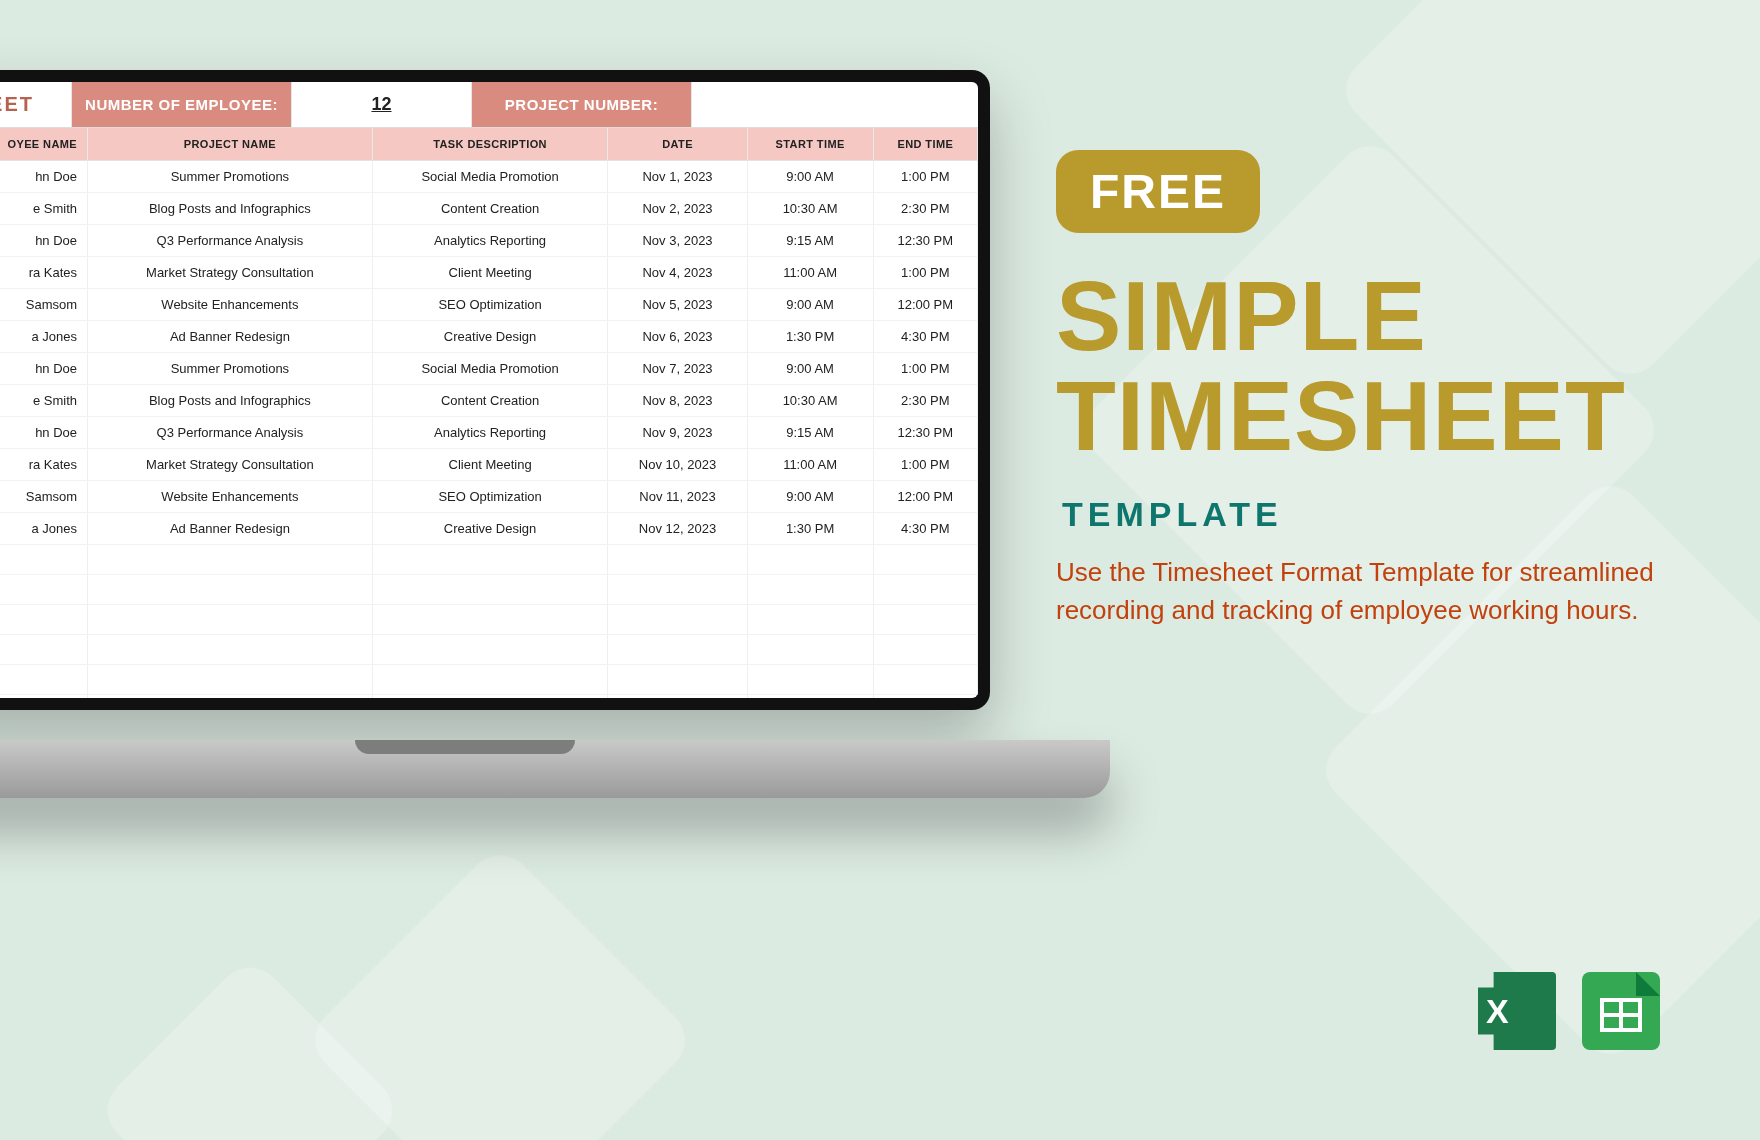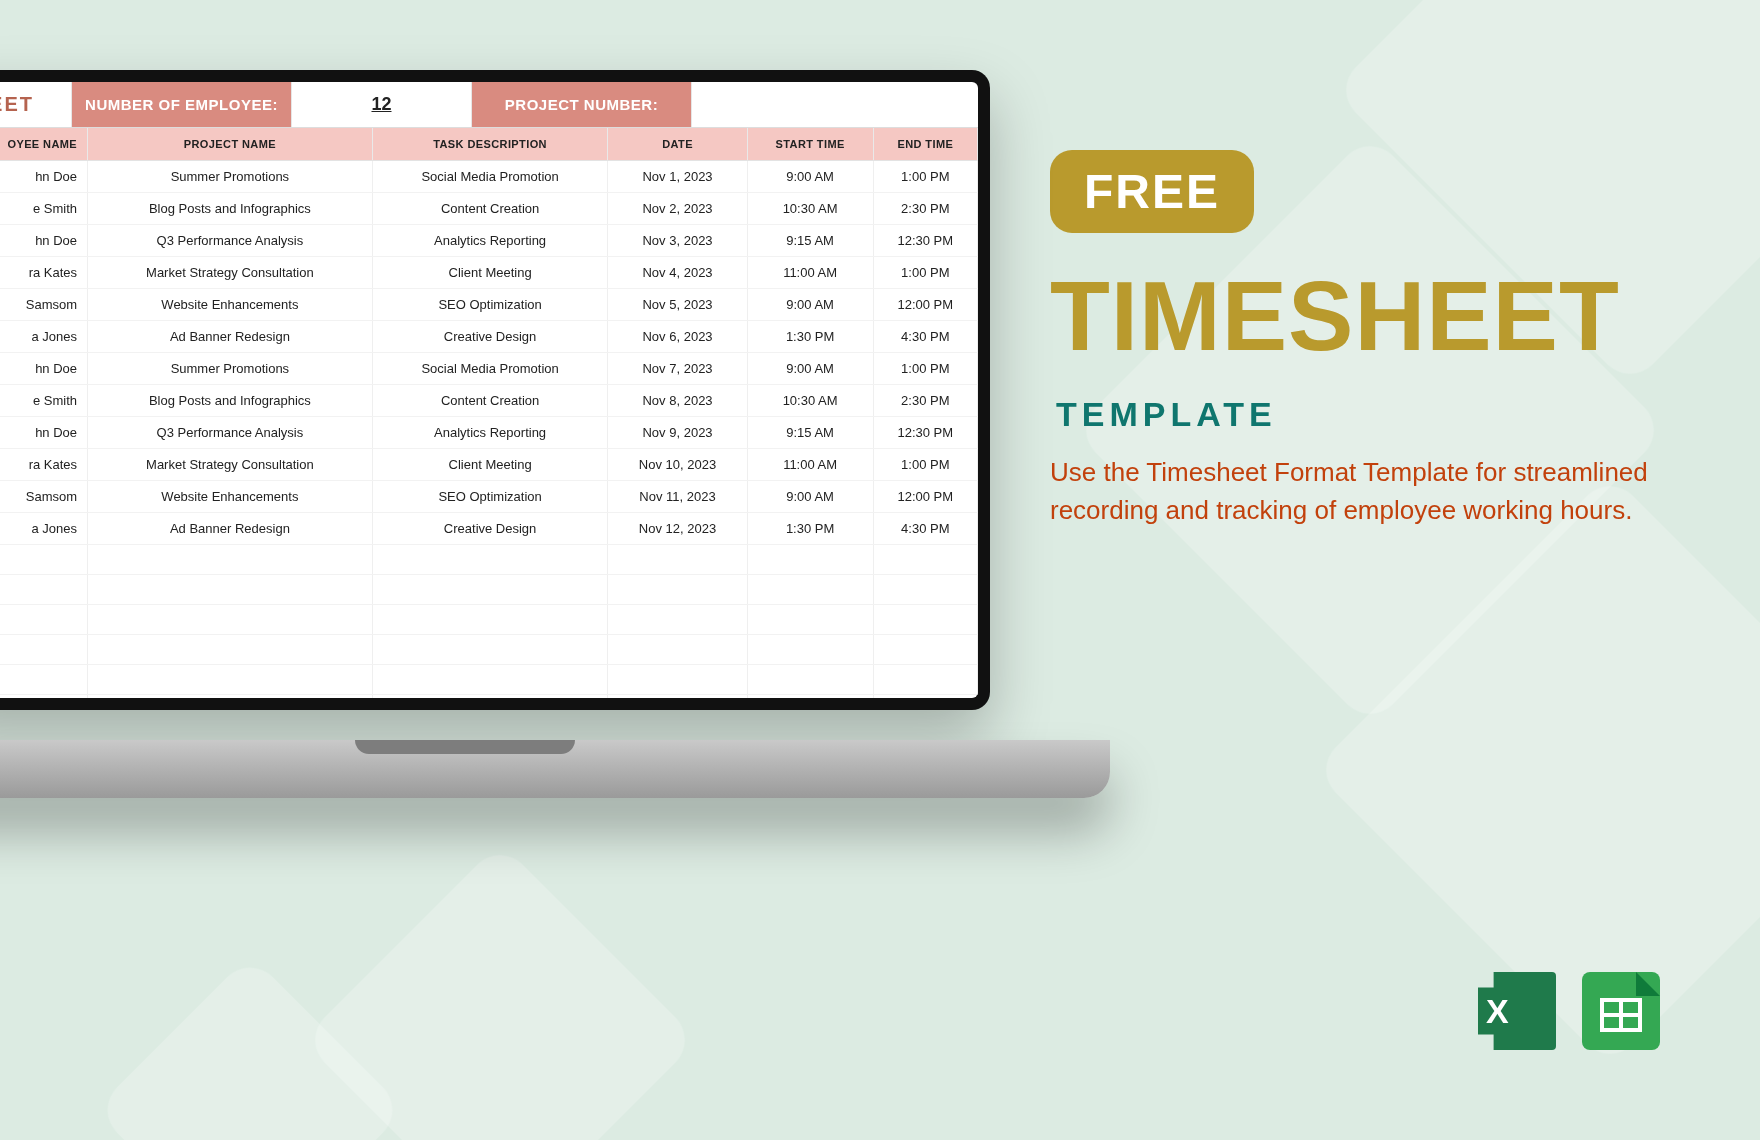--- a/index.html
+++ b/index.html
@@ -17,21 +17,21 @@
   filter:blur(.5px);
 }
 .s1{top:-120px; right:-80px;}
 .s2{top:220px;  right:180px;}
 .s3{top:560px;  right:-60px;}
 .s4{top:900px;  left:360px; width:280px;height:280px;}
 .s5{top:1000px; left:140px; width:220px;height:220px;}
 
 
 .promo {
-  position:absolute; right:70px; top:150px; width:640px;
+  position:absolute; right:64px; top:150px; width:640px;
   color:#222;
 }
 .free-pill{
   display:inline-block; background:#b99a2d; color:#fff;
   font-weight:900; font-size:48px; letter-spacing:2px;
   padding:14px 34px; border-radius:22px; margin-bottom:34px;
 }
 .title-big{
   font-weight:900; color:#b99a2d;
   font-size:98px; line-height:1.02; letter-spacing:1px;
@@ -123,20 +123,21 @@
 <body>
 
 <div class="bg-shape s1"></div>
 <div class="bg-shape s2"></div>
 <div class="bg-shape s3"></div>
 <div class="bg-shape s4"></div>
 <div class="bg-shape s5"></div>
 
 <div class="promo">
   <div class="free-pill">FREE</div>
+  <div class="title-big">SIMPLE</div>
   <div class="title-big">TIMESHEET</div>
   <div class="template-word">TEMPLATE</div>
   <div class="desc">Use the Timesheet Format Template for streamlined recording and tracking of employee working hours.</div>
 </div>
 
 <div class="file-icons">
   <div class="icon-excel"></div>
   <div class="icon-sheets"></div>
 </div>
 

